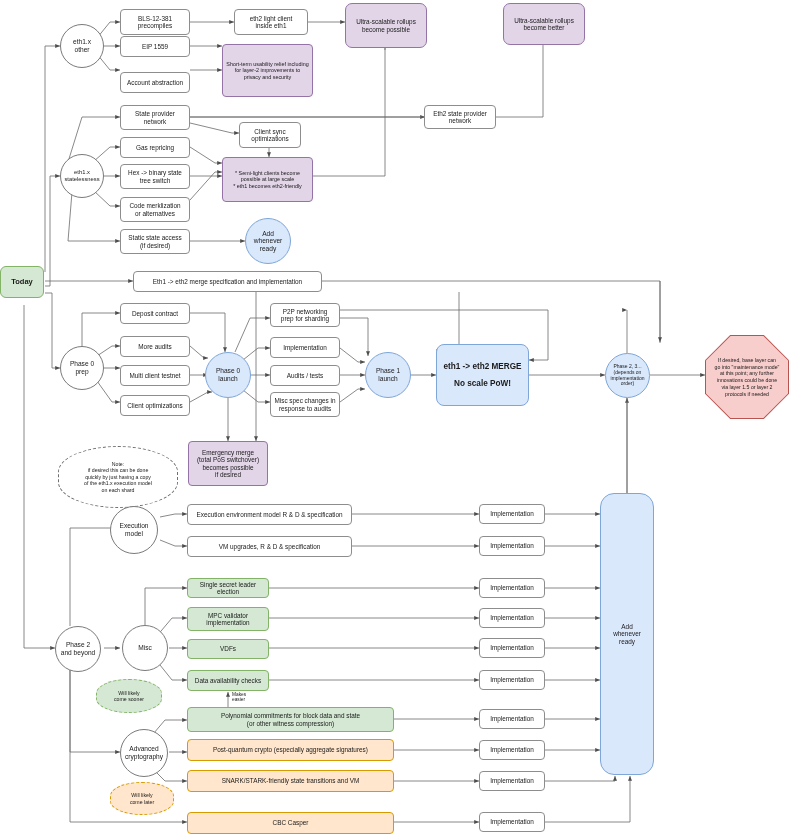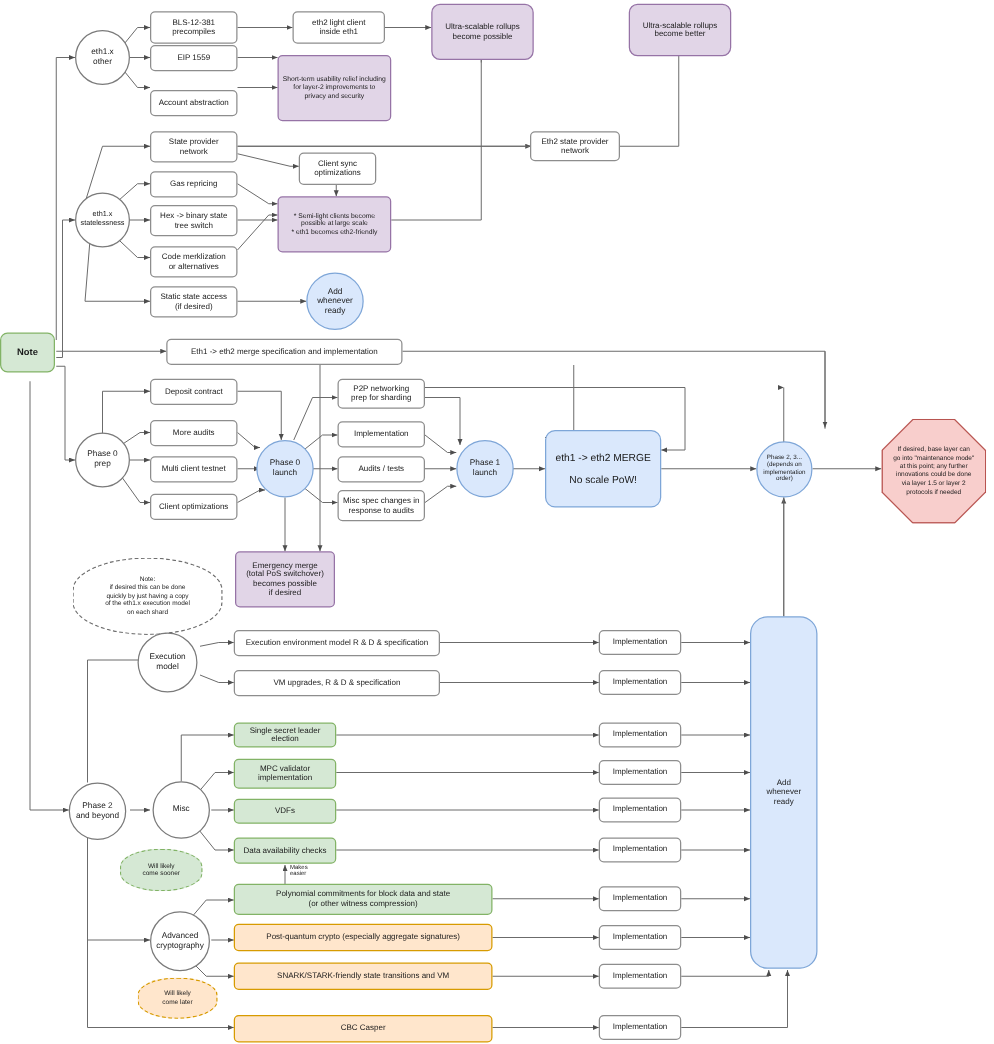--- a/index.html
+++ b/index.html
@@ -9,21 +9,21 @@
 
   .node{position:absolute;box-sizing:border-box;display:flex;align-items:center;justify-content:center;
         text-align:center;line-height:1.15;color:#1a1a1a;}
   .rect{border:1px solid #8d8d8d;border-radius:4px;background:#fff;font-size:6.4px;padding:1px 3px;}
   .circ{border:1px solid #7a7a7a;border-radius:50%;background:#fff;font-size:6.6px;}
   .circ.blue{background:#dae8fc;border-color:#7ea6d8;}
   .purple{background:#e1d5e7;border-color:#9673a6;}
   .green{background:#d5e8d4;border-color:#82b366;}
   .orange{background:#ffe6cc;border-color:#d79b00;}
   .blue{background:#dae8fc;border-color:#7ea6d8;}
-  .bold{font-weight:normal;font-size:8.2px;}
+  .bold{font-weight:bold;font-size:8.2px;}
   .tiny{font-size:5.4px;}
   .mini{font-size:5.0px;}
 
   .cloud{position:absolute;display:flex;align-items:center;justify-content:center;text-align:center;
          font-size:5.2px;line-height:1.25;color:#1a1a1a;border:1px dashed #6f6f6f;border-radius:50%/42%;
          background:#fff;box-sizing:border-box;}
   .cloud.green{background:#d5e8d4;border-color:#82b366;border-style:dashed;}
   .cloud.orange{background:#ffe6cc;border-color:#d79b00;border-style:dashed;}
 
   .octa{position:absolute;box-sizing:border-box;display:flex;align-items:center;justify-content:center;
@@ -197,21 +197,21 @@
       <path d="M545,618 L600,618"></path>
       <path d="M545,648 L600,648"></path>
       <path d="M545,680 L600,680"></path>
       <path d="M545,719 L600,719"></path>
       <path d="M545,750 L600,750"></path>
       <path d="M545,781 L615,781 L615,776"></path>
       <path d="M545,822 L630,822 L630,776"></path>
     </g>
   </svg>
 
-  <div class="node rect green" style="left:0px;top:266px;width:44px;height:32px;border-radius:6px;font-weight:bold;font-size:7.5px;">Note</div>
+  <div class="node rect green" style="left:0px;top:266px;width:44px;height:32px;border-radius:6px;font-weight:bold;font-size:7.5px;">Today</div>
 
   <div class="node circ" style="left:60px;top:24px;width:44px;height:44px;">
     <div>
       <span class="stack">eth1.x</span>
       <span class="stack">other</span>
     </div>
   </div>
   <div class="node rect" style="left:120px;top:9px;width:70px;height:26px;">
     <div>
       <span class="stack">BLS-12-381</span>

